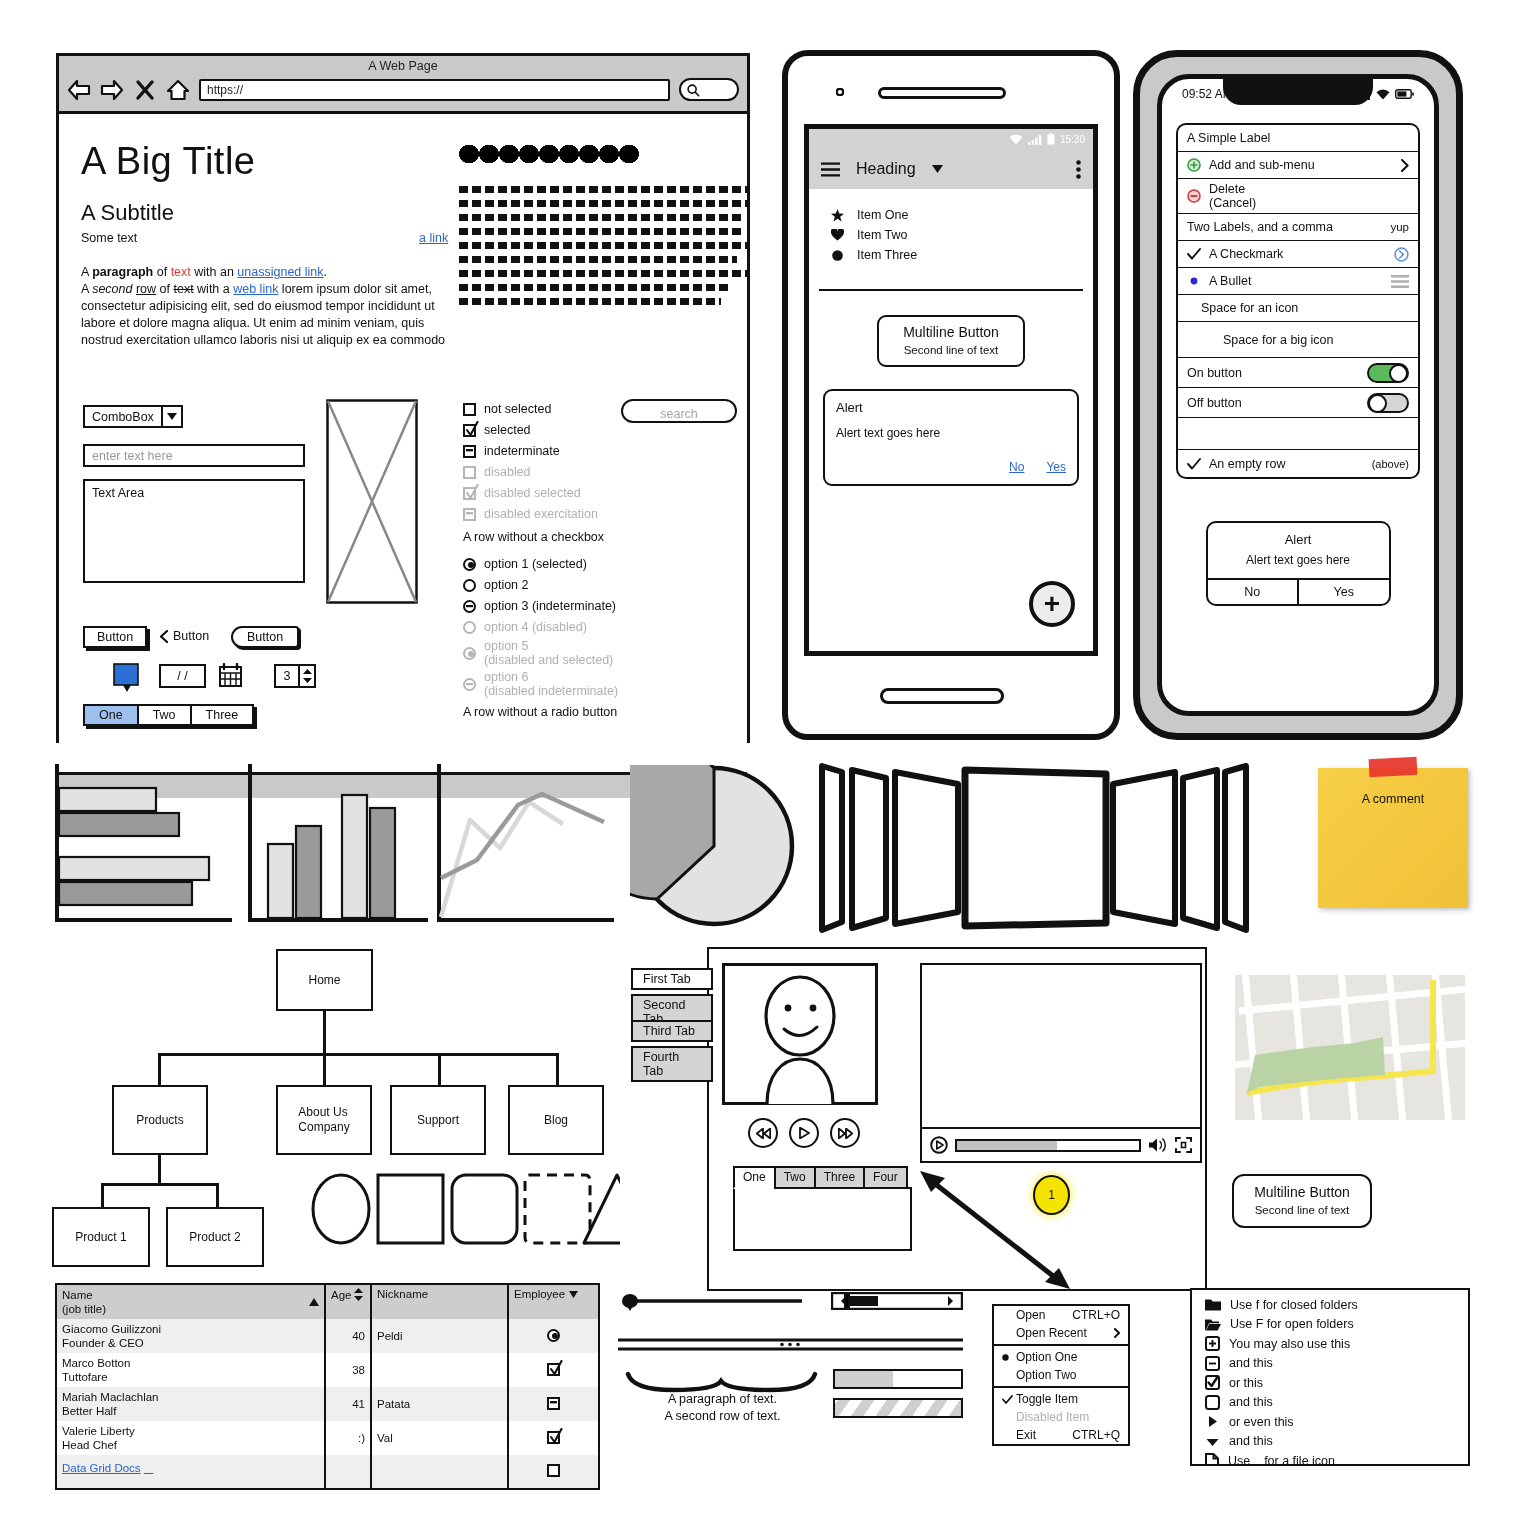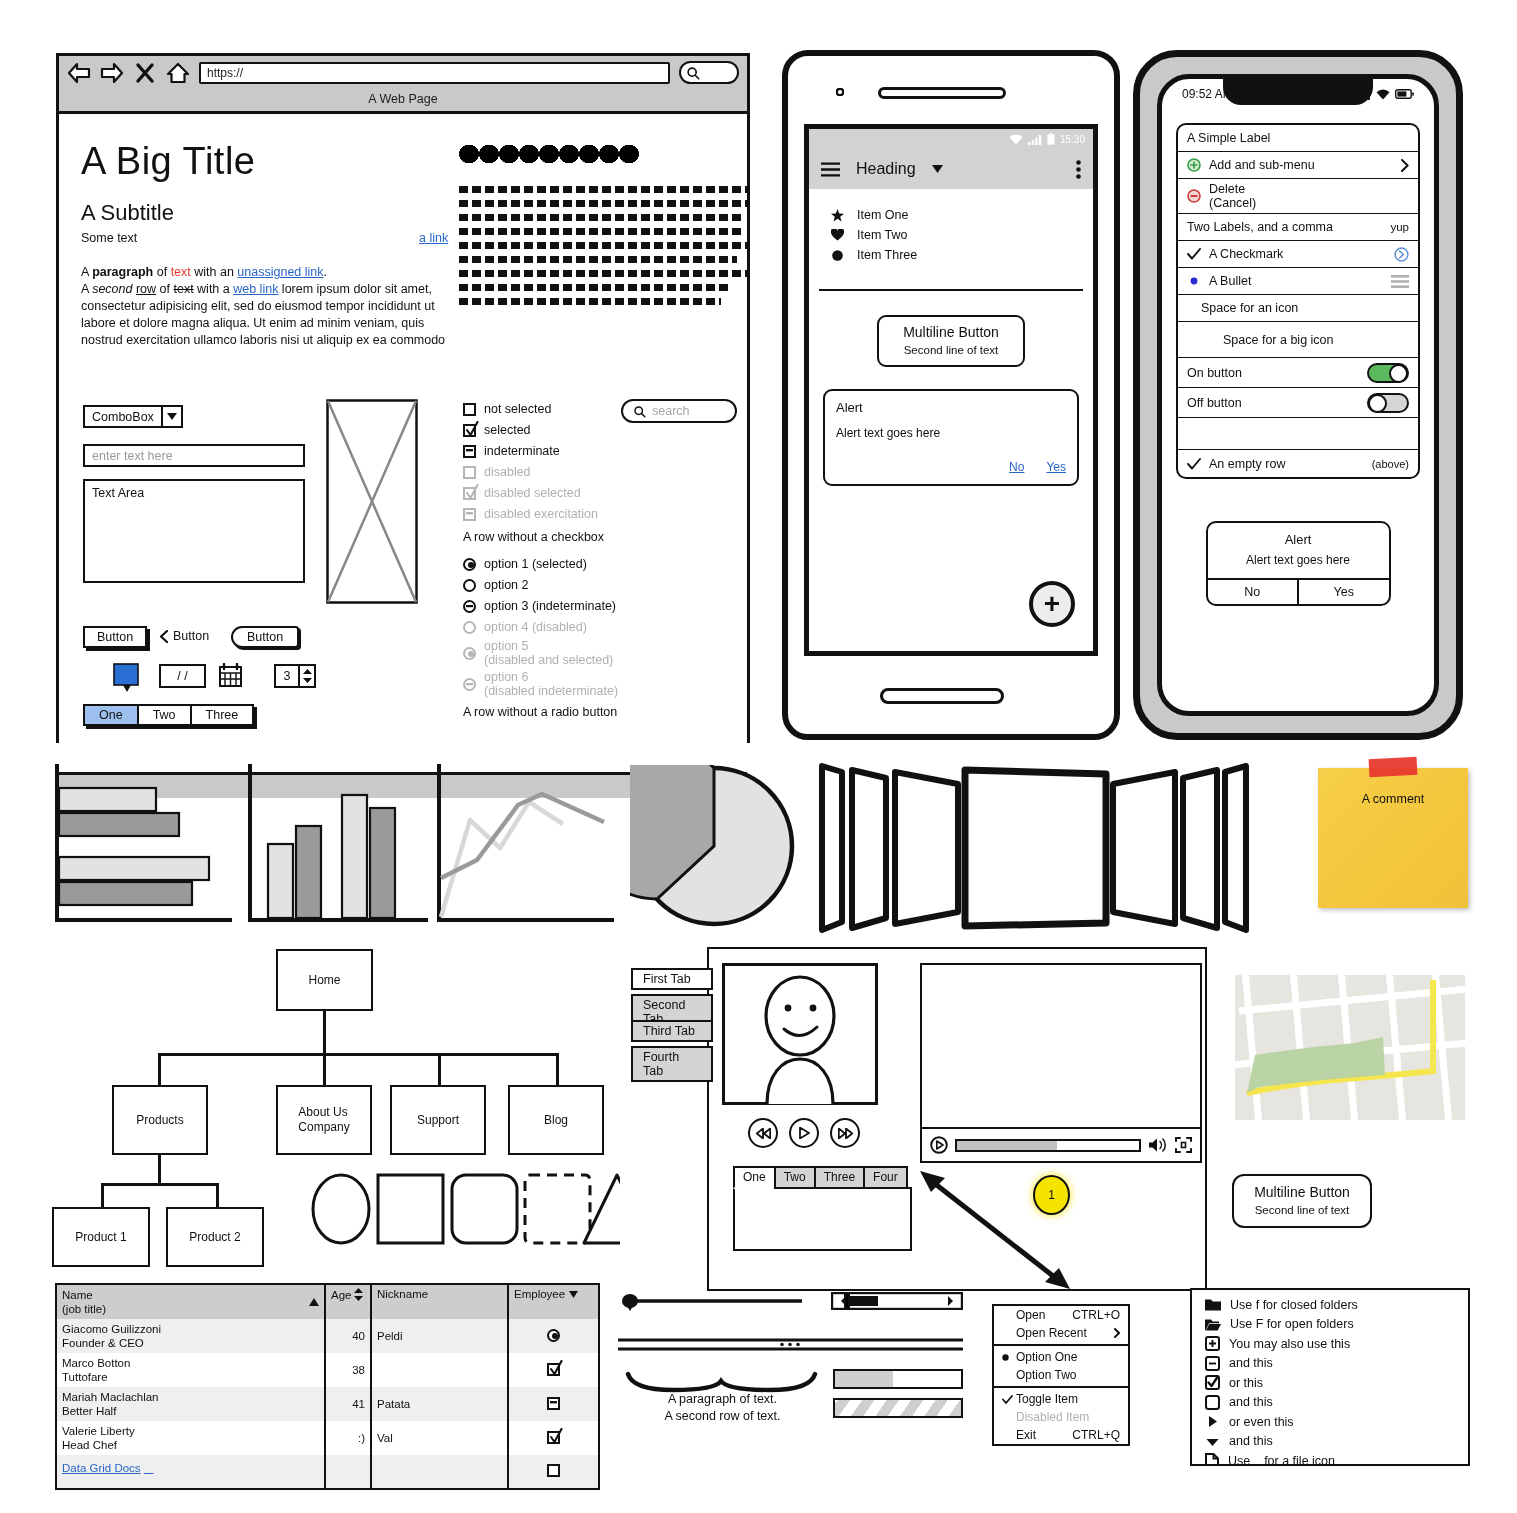--- a/index.html
+++ b/index.html
@@ -222,20 +222,21 @@
 
   
   #map { position:absolute; left:1235px; top:975px; width:230px; height:145px;
      background:#e5e3dd; overflow:hidden; }
 </style>
 </head>
 <body>
 
 <div id="browser" class="abs">
   <div id="browser-chrome">
+    <div id="browser-title">A Web Page</div>
     <div id="browser-toolbar">
       <svg class="nav-ico" viewBox="0 0 24 22">
         <path d="M10 2 L2 11 L10 20 L10 15 L22 15 L22 7 L10 7 Z" fill="#fff" stroke="#111" stroke-width="2.2" stroke-linejoin="round"></path>
         </svg>
       <svg class="nav-ico" viewBox="0 0 24 22">
         <path d="M14 2 L22 11 L14 20 L14 15 L2 15 L2 7 L14 7 Z" fill="#fff" stroke="#111" stroke-width="2.2" stroke-linejoin="round"></path>
         </svg>
       <svg class="nav-ico" viewBox="0 0 24 22">
         <path d="M5 3 L19 19 M19 3 L5 19" stroke="#111" stroke-width="3.4" stroke-linecap="round"></path>
         </svg>
@@ -243,21 +244,20 @@
         <path d="M12 2 L22 12 L18.5 12 L18.5 20 L5.5 20 L5.5 12 L2 12 Z" fill="#fff" stroke="#111" stroke-width="2.2" stroke-linejoin="round"></path>
         </svg>
       <div id="urlbar">https://</div>
       <div id="browser-search">
         <svg width="14" height="14" viewBox="0 0 16 16">
           <circle cx="7" cy="7" r="4.6" fill="none" stroke="#111" stroke-width="1.8"></circle>
           <path d="M10.3 10.3 L14.5 14.5" stroke="#111" stroke-width="1.8" stroke-linecap="round"></path>
           </svg>
       </div>
     </div>
-    <div id="browser-title">A Web Page</div>
   </div>
 
   <div id="browser-body">
 
     <h1 id="big-title" class="abs" style="left:22px; top:26px;">A Big Title</h1>
     <h2 id="subtitle" class="abs" style="left:22px; top:80px;">A Subtitle</h2>
     <div class="abs" style="left:22px; top:117px; font-size:12.5px;">Some text</div>
     <div class="abs link" style="left:360px; top:117px; font-size:12.5px;">a link</div>
 
     <div id="para" class="abs" style="left:22px; top:150px;">
@@ -413,21 +413,21 @@
           </span>
         <span class="dimtxt" style="line-height:14px;">
           <span>option 6</span><br>
           <span>(disabled indeterminate)</span></span>
         </div>
       <div class="cb-row" style="margin-top:2px;">
         <span style="font-size:12.5px;">A row without a radio button</span>
         </div>
     </div>
 
-    <div class="abs search-pill" style="left:562px; top:285px; width:116px;">
+    <div class="abs search-pill" style="left:562px; top:285px; width:116px;flex-direction:column;">
       <svg width="13" height="13" viewBox="0 0 16 16">
         <circle cx="7" cy="7" r="4.6" fill="none" stroke="#111" stroke-width="1.8"></circle>
         <path d="M10.3 10.3 L14.5 14.5" stroke="#111" stroke-width="1.8" stroke-linecap="round"></path>
         </svg>
       <span>search</span>
     </div>
 
     <div id="browser-footer">
       <span id="resize-grip">//</span>
     </div>

